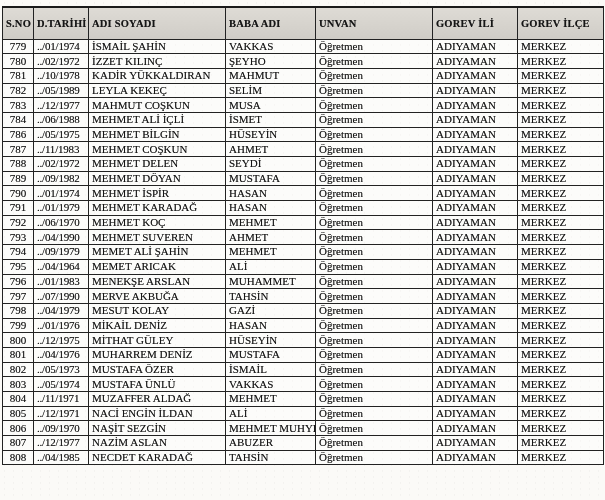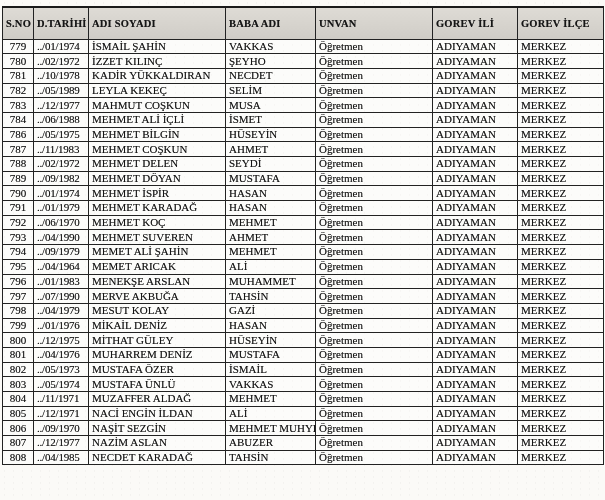--- a/index.html
+++ b/index.html
@@ -94,21 +94,21 @@
           <td class="col-adi_soyadi">İZZET KILINÇ</td>
           <td class="col-baba_adi">ŞEYHO</td>
           <td class="col-unvan">Öğretmen</td>
           <td class="col-gorev_ili">ADIYAMAN</td>
           <td class="col-gorev_ilce">MERKEZ</td>
         </tr>
         <tr>
           <td class="col-s_no">781</td>
           <td class="col-d_tarihi">../10/1978</td>
           <td class="col-adi_soyadi">KADİR YÜKKALDIRAN</td>
-          <td class="col-baba_adi">NECDET</td>
+          <td class="col-baba_adi">MAHMUT</td>
           <td class="col-unvan">Öğretmen</td>
           <td class="col-gorev_ili">ADIYAMAN</td>
           <td class="col-gorev_ilce">MERKEZ</td>
         </tr>
         <tr>
           <td class="col-s_no">782</td>
           <td class="col-d_tarihi">../05/1989</td>
           <td class="col-adi_soyadi">LEYLA KEKEÇ</td>
           <td class="col-baba_adi">SELİM</td>
           <td class="col-unvan">Öğretmen</td>

